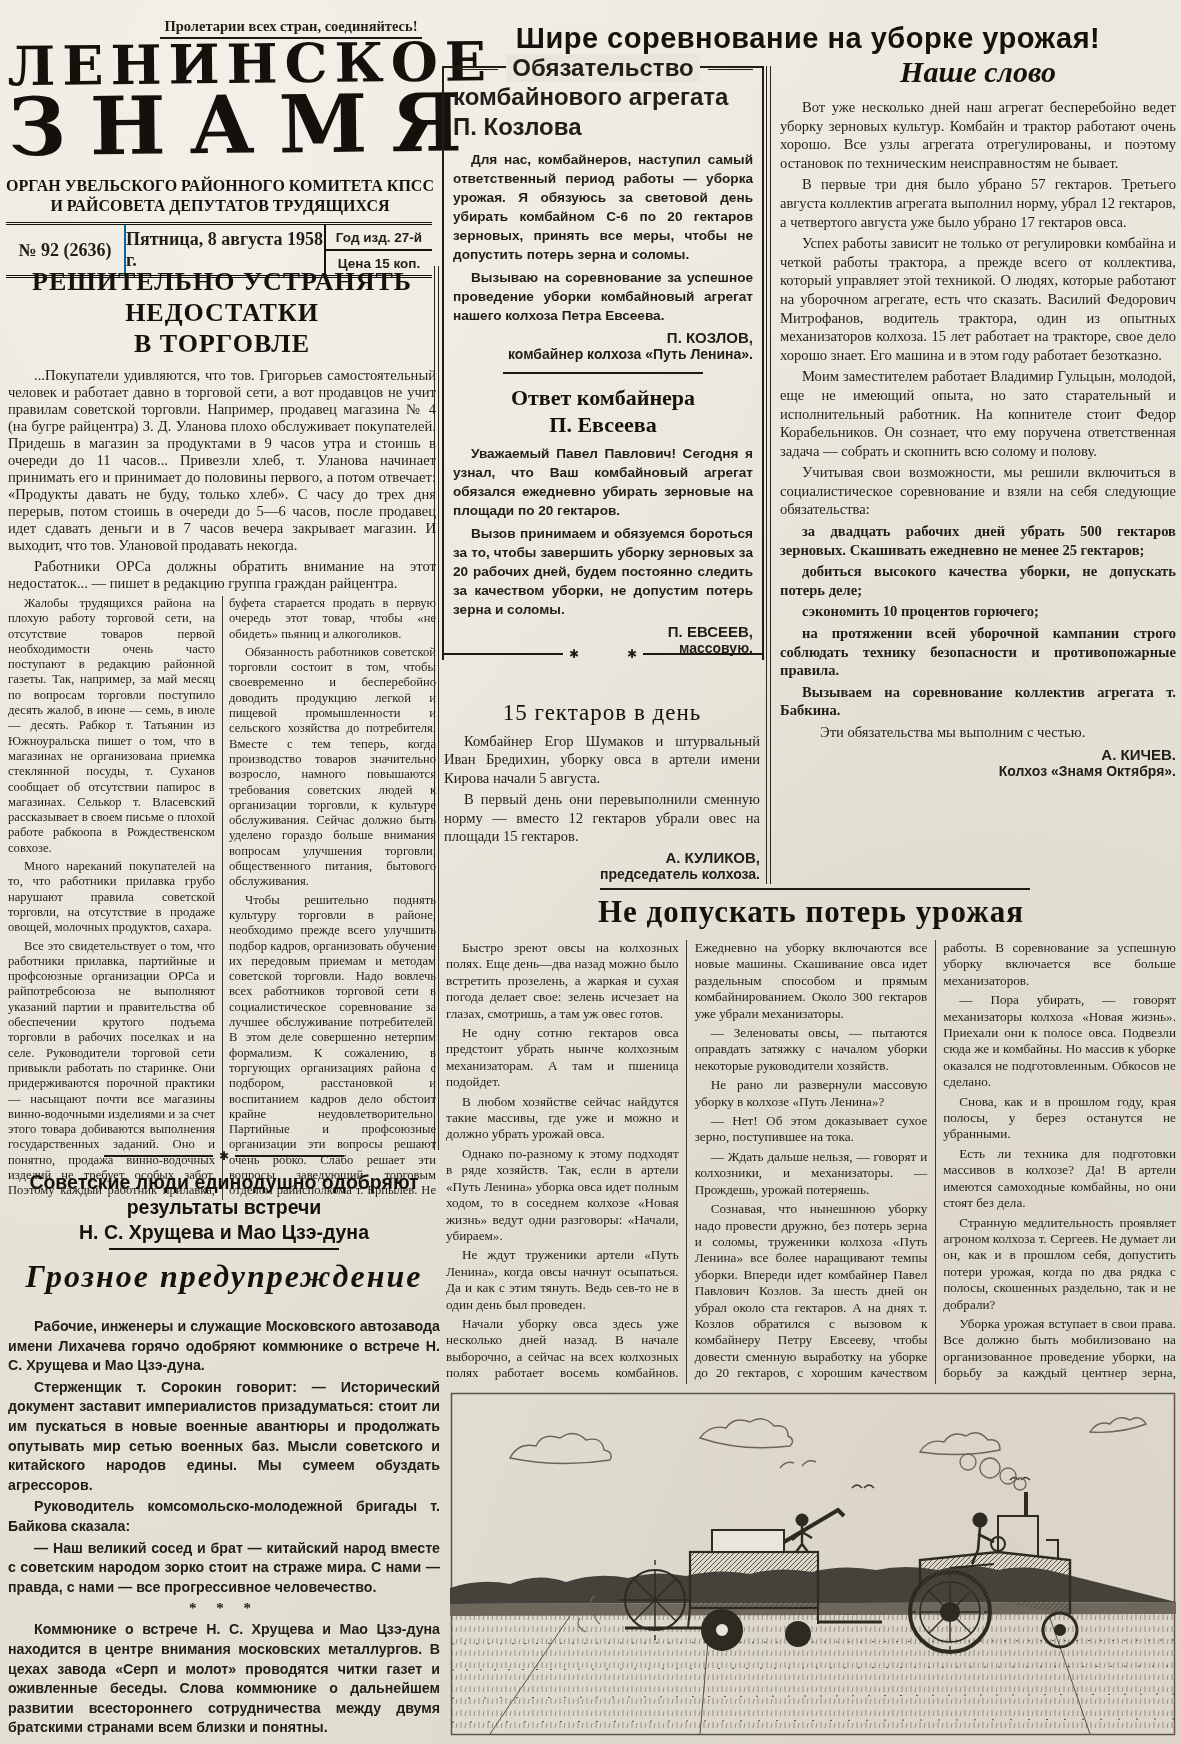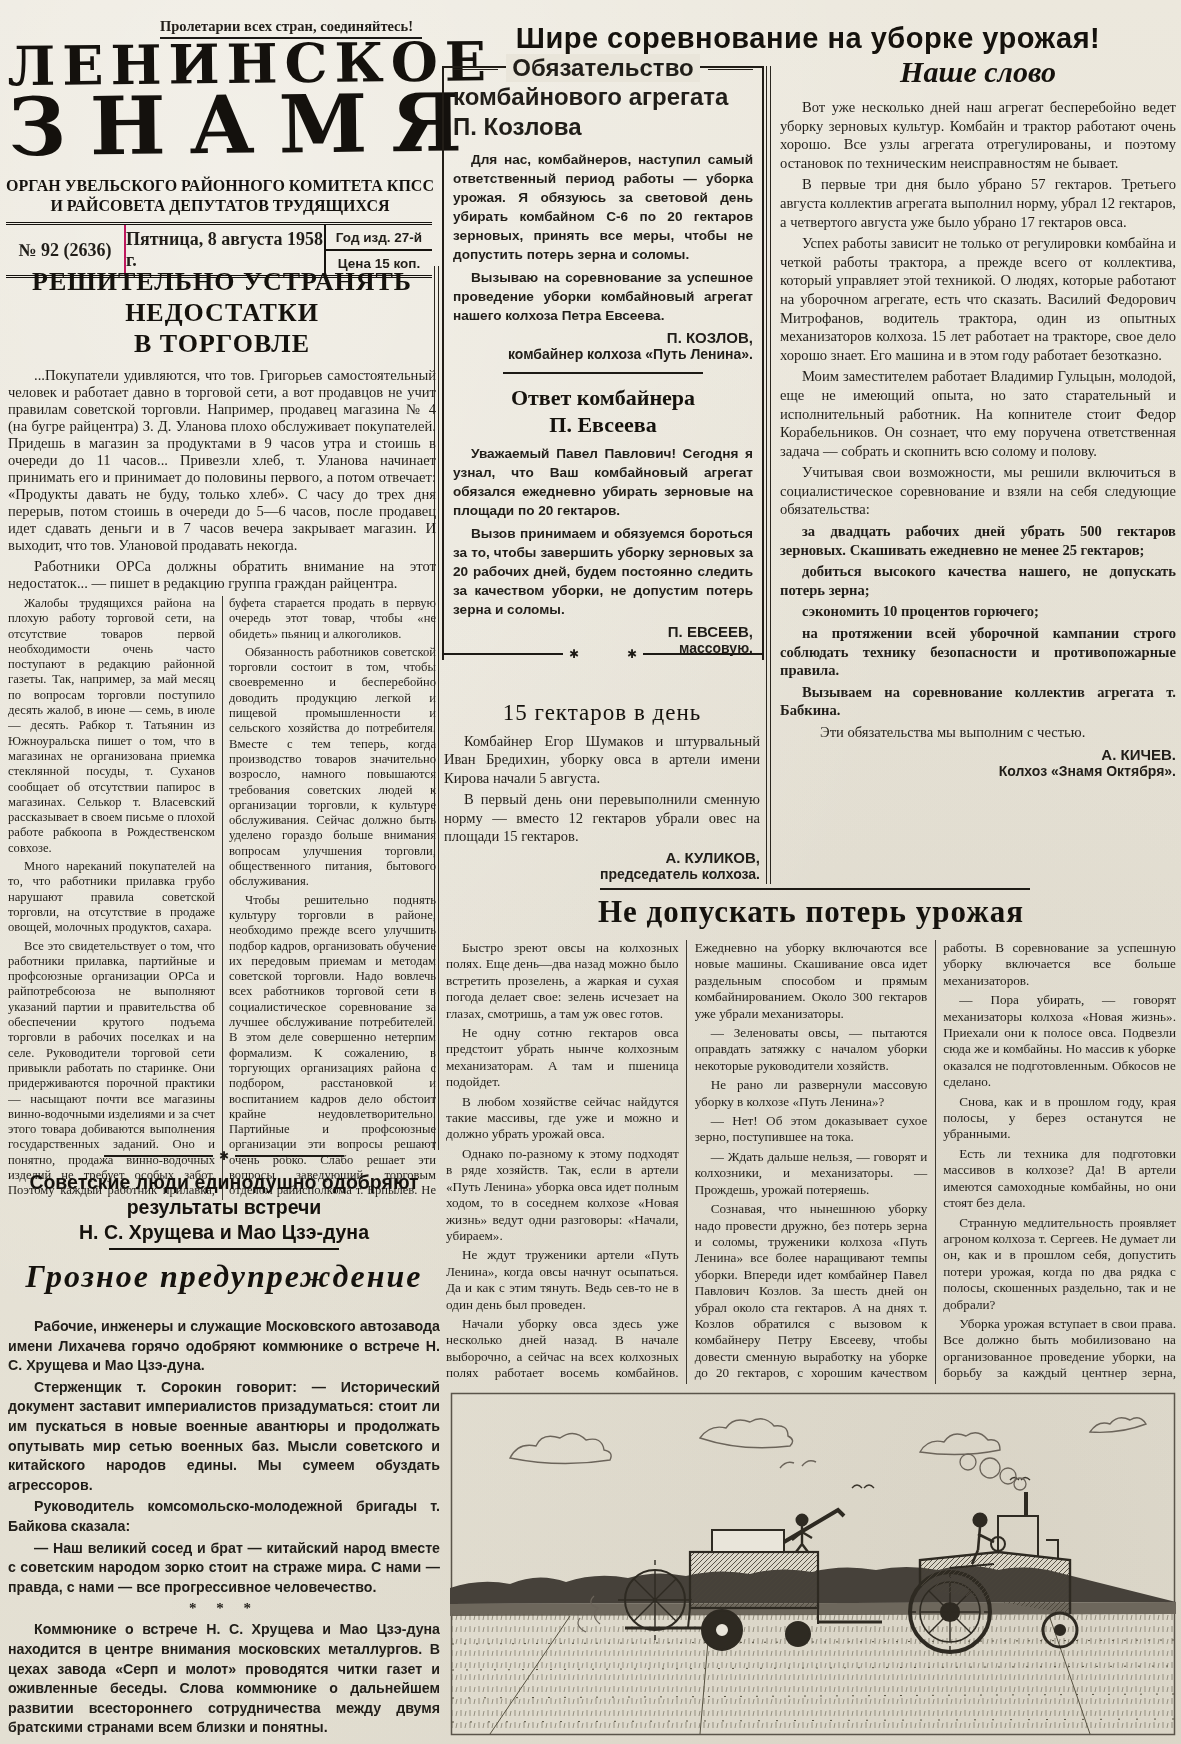--- a/index.html
+++ b/index.html
@@ -8,32 +8,32 @@
     background:#e9e5da;
     background-image:
       radial-gradient(ellipse at 20% 10%, rgba(255,255,255,.35), rgba(255,255,255,0) 55%),
       radial-gradient(ellipse at 85% 90%, rgba(120,105,80,.10), rgba(0,0,0,0) 60%),
       linear-gradient(180deg,#ece8dd 0%,#e7e3d7 50%,#e3dfd2 100%);
     font-family:"Liberation Serif", serif;
     color:#211e19;
   }
   .abs{position:absolute;}
   
-  .slogan{left:160px;top:18px;width:262px;text-align:left;
+  .slogan{left:160px;top:18px;width:262px;text-align:center;
     font-weight:bold;font-size:14.5px;border-bottom:2px solid #1b1916;padding-bottom:2px;}
   .paper-title{left:8px;top:36px;width:424px;text-align:center;transform:rotate(-.6deg);
     font-family:"DejaVu Serif", serif;font-weight:bold;color:#14110d;}
   .paper-title .t1{font-size:54px;line-height:56px;letter-spacing:7px;}
   .paper-title .t2{font-size:80px;line-height:74px;letter-spacing:24px;margin-top:-4px;}
   .organ{left:6px;top:176px;width:428px;text-align:center;font-weight:bold;
     font-size:16px;line-height:20px;color:#16130f;}
   .info-bar{left:6px;top:222px;width:426px;height:50px;display:flex;align-items:stretch;
     border-top:3px double #15120e;border-bottom:3px double #15120e;}
   .info-issue{width:118px;display:flex;align-items:center;justify-content:center;
-    font-weight:bold;font-size:18px;border-right:2px solid #be185d;}
+    font-weight:bold;font-size:18px;border-right:2px solid #0369a1;}
   .info-date{flex:1;display:flex;align-items:center;justify-content:center;
     font-weight:bold;font-size:18px;}
   .info-box{width:106px;border-left:2px solid #15120e;display:flex;flex-direction:column;
     font-family:"Liberation Sans", sans-serif;font-weight:bold;font-size:13.5px;}
   .info-box>div{flex:1;display:flex;align-items:center;justify-content:center;}
   .info-box .yline{border-bottom:2px solid #15120e;}
   
   h1,h2,h3,h4{margin:0;padding:0;color:#15120d;}
   p{margin:0 0 3px 0;}
   .jtext p{text-align:justify;text-indent:20px;}
@@ -170,21 +170,21 @@
   <h2>Наше слово</h2>
   <div>
       <p>Вот уже несколько дней наш агрегат бесперебойно ведет уборку зерновых культур. Комбайн и трактор работают очень хорошо. Все узлы агрегата отрегулированы, и поэтому остановок по техническим неисправностям не бывает.</p>
       <p>В первые три дня было убрано 57 гектаров. Третьего августа коллектив агрегата выполнил норму, убрал 12 гектаров, а четвертого августа уже было убрано 17 гектаров овса.</p>
       <p>Успех работы зависит не только от регулировки комбайна и четкой работы трактора, а прежде всего от коллектива, который управляет этой техникой. О людях, которые работают на уборочном агрегате, есть что сказать. Василий Федорович Митрофанов, водитель трактора, один из опытных механизаторов колхоза. 15 лет работает на тракторе, свое дело хорошо знает. Его машина и в этом году работает безотказно.</p>
       <p>Моим заместителем работает Владимир Гульцын, молодой, еще не имеющий опыта, но зато старательный и исполнительный работник. На копнителе стоит Федор Корабельников. Он сознает, что ему поручена ответственная задача — собрать и скопнить всю солому и полову.</p>
       <p>Учитывая свои возможности, мы решили включиться в социалистическое соревнование и взяли на себя следующие обязательства:</p>
     </div>
   <div class="pledges">
       <p>за двадцать рабочих дней убрать 500 гектаров зерновых. Скашивать ежедневно не менее 25 гектаров;</p>
-      <p>добиться высокого качества нашего, не допускать потерь зерна;</p>
+      <p>добиться высокого качества уборки, не допускать потерь деле;</p>
       <p>сэкономить 10 процентов горючего;</p>
       <p>на протяжении всей уборочной кампании строго соблюдать технику безопасности и противопожарные правила.</p>
       <p>Вызываем на соревнование коллектив агрегата т. Бабкина.</p>
     </div>
   <p style="text-indent:40px;">Эти обязательства мы выполним с честью.</p>
   <div class="sig">
     <div class="nm">А. КИЧЕВ.</div>
     <div class="rl">Колхоз «Знамя Октября».</div>
   </div>
 </div>

